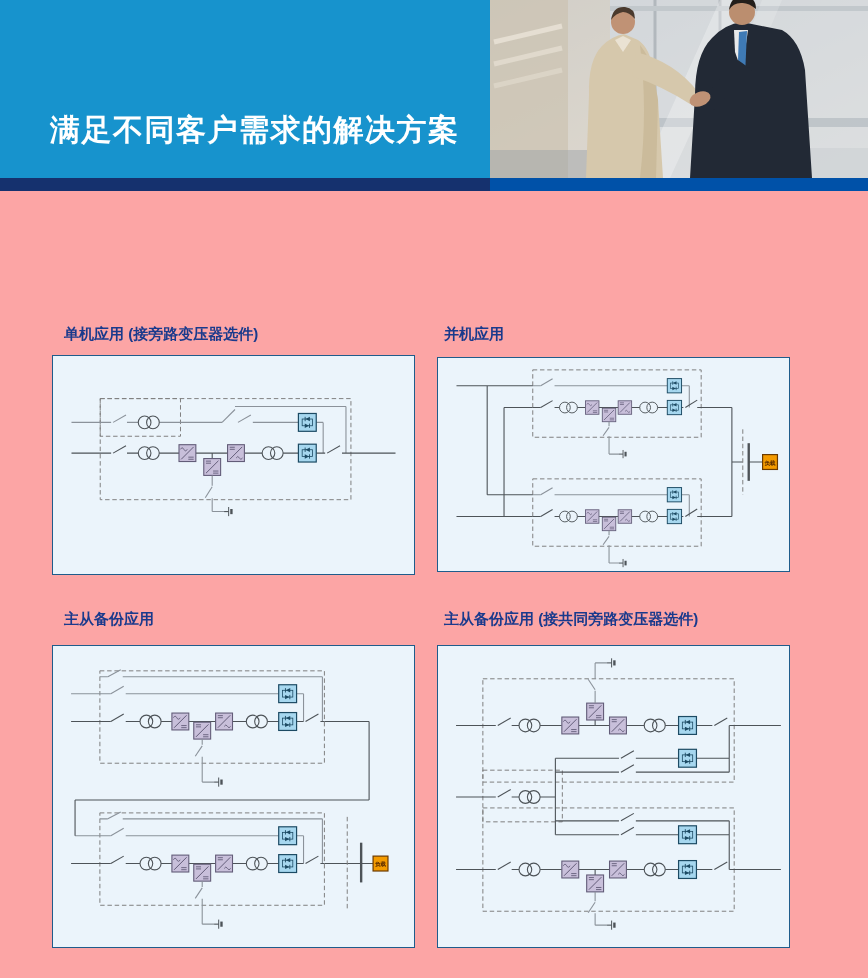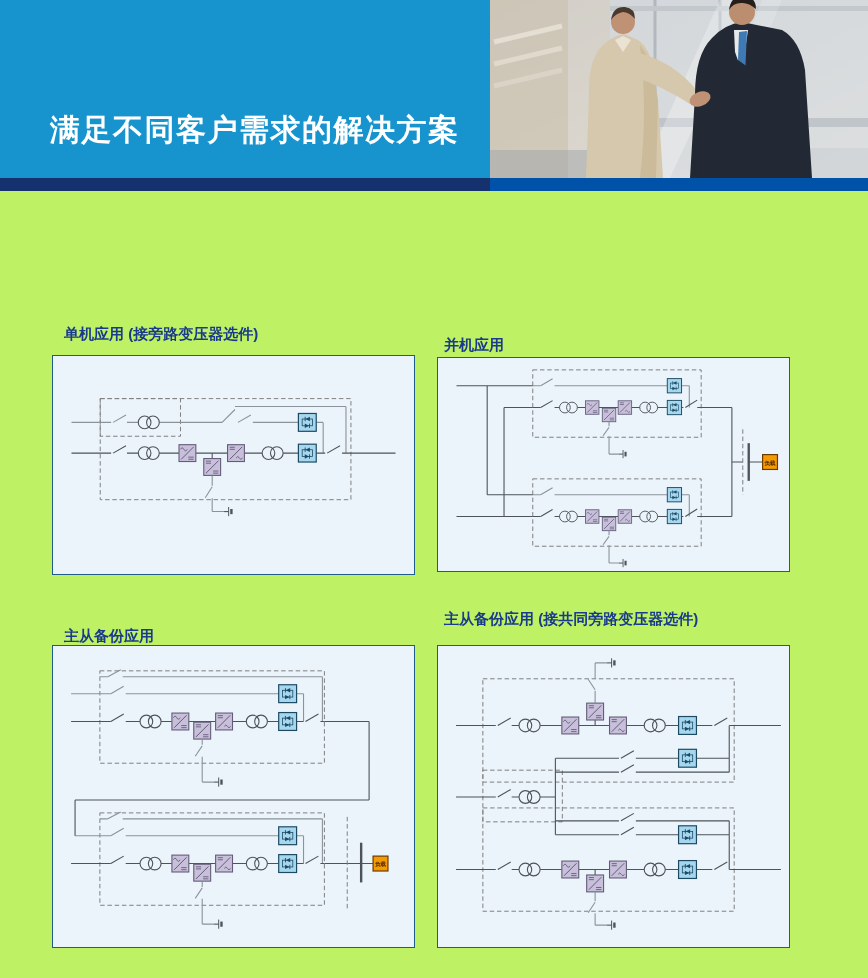--- a/index.html
+++ b/index.html
@@ -1,26 +1,26 @@
 <!DOCTYPE html>
 <html style="--header-band: #1793cd; --stripe-left: #15316e; --stripe-right: #0051a8; --section-title: #1a3a8c; --panel-bg: #ebf4fb; --panel-border: #1f5c8b; --wire: #4d5358; --wire-gray: #8b929a; --dash: #7f7f7f; --converter-fill: #c8bfda; --converter-stroke: #625c78; --static-switch-fill: #a6d7ef; --static-switch-stroke: #1c4a63; --load-fill: #f49b00; --load-stroke: #6b3a00; --load-text: #5c2d00;"><head>
 <meta charset="utf-8">
 <style>
   html,body{margin:0;padding:0;background:#fff;}
-  #page{position:relative;width:868px;height:978px;background:#bef264;overflow:hidden;
+  #page{position:relative;width:868px;height:978px;background:#fca5a5;overflow:hidden;
         font-family:"Liberation Sans","DejaVu Sans",sans-serif;}
   .band{position:absolute;left:0;top:0;width:868px;height:178px;background:var(--header-band);}
   .h-title{position:absolute;left:50px;top:110px;color:#ffffff;font-size:30px;font-weight:bold;letter-spacing:1.5px;white-space:nowrap;}
   .photo{position:absolute;left:490px;top:0;width:378px;height:178px;}
   .stripeL{position:absolute;left:0;top:178px;width:490px;height:13px;background:var(--stripe-left);}
   .stripeR{position:absolute;left:490px;top:178px;width:378px;height:13px;background:var(--stripe-right);}
   .sec-title{position:absolute;color:var(--section-title);font-size:15px;font-weight:bold;white-space:nowrap;margin-left:12px;}
   .t1{left:52px;top:325px;}
-  .t2{left:432px;top:336px;}
-  .t3{left:52px;top:627px;}
+  .t2{left:432px;top:325px;}
+  .t3{left:52px;top:610px;}
   .t4{left:432px;top:610px;}
   .panel{position:absolute;background:var(--panel-bg);border:1.5px solid var(--panel-border);box-sizing:border-box;}
   .panel1{left:52px;top:355px;width:363px;height:220px;}
   .panel2{left:437px;top:357px;width:353px;height:215px;}
   .panel3{left:52px;top:645px;width:363px;height:303px;}
   .panel4{left:437px;top:645px;width:353px;height:303px;}
   svg.diag{display:block;width:100%;height:100%;}
   .w  {stroke:var(--wire);stroke-width:1.1;fill:none;}
   .wg {stroke:var(--wire-gray);stroke-width:1.1;fill:none;}
   .dsh{stroke:var(--dash);stroke-width:1;stroke-dasharray:4.5 2.8;fill:none;}

